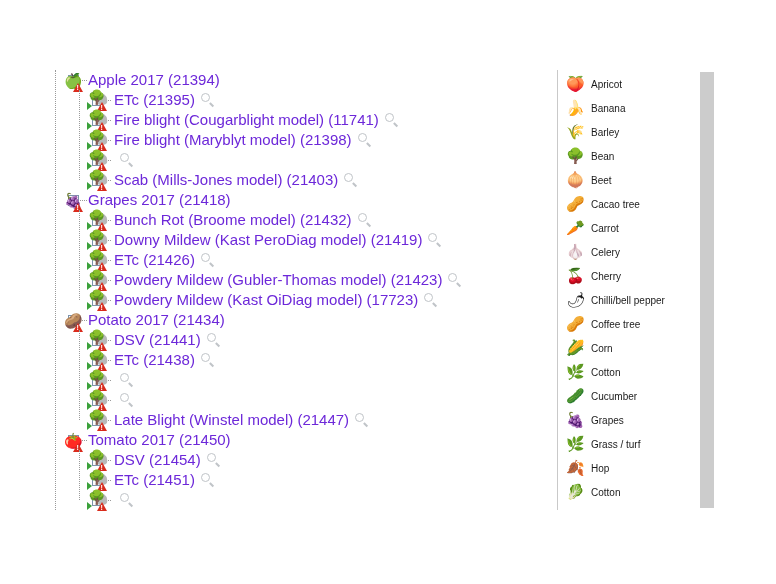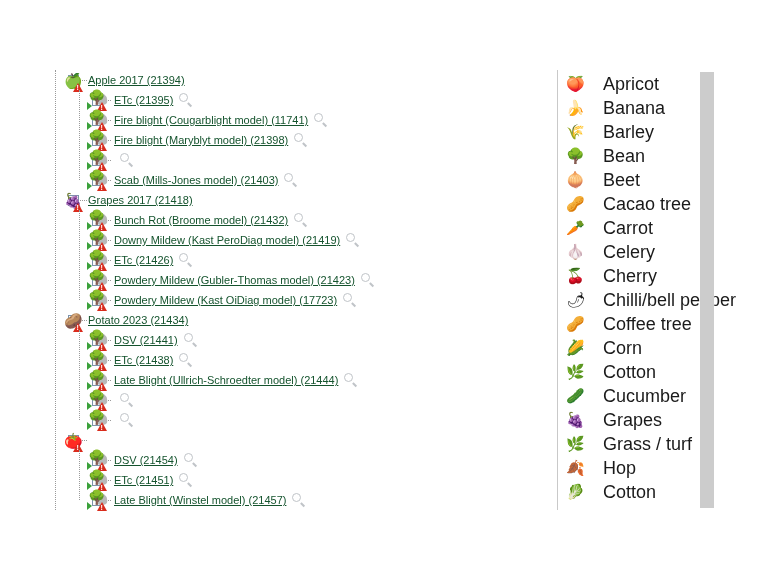--- a/index.html
+++ b/index.html
@@ -195,24 +195,23 @@
     left: 10px;
     top: 10px;
     width: 5px;
     height: 1.5px;
     background: #c0c4c8;
     transform: rotate(45deg);
     transform-origin: left center;
   }
 
   .node-label {
-    font-size: 11px;
+    font-size: 15px;
     line-height: 20px;
-    color: #14532d;
-    text-decoration: underline;
+    color: #6d28d9;
   }
 
   
   #crop-panel {
     position: absolute;
     left: 557px;
     top: 0px;
     width: 219px;
     height: 584px;
     background: #ffffff;
@@ -238,23 +237,23 @@
     white-space: nowrap;
   }
   .crop-row .glyph {
     width: 22px;
     font-size: 15px;
     line-height: 24px;
     text-align: center;
     flex: 0 0 auto;
   }
   .crop-row .crop-label {
-    font-size: 18px;
+    font-size: 10px;
     color: #1a1a1a;
-    margin-left: 16px;
+    margin-left: 4px;
   }
 
   #scrollbar-track {
     position: absolute;
     left: 143px;
     top: 72px;
     width: 14px;
     height: 436px;
     background: #cccccc;
     cursor: pointer;
@@ -430,21 +429,21 @@
           <span class="icon magnifier">
             <span class="ring"></span>
             <span class="handle"></span>
           </span>
         </div>
       </div>
       <div class="node root">
         <div class="expander"></div>
         <div class="connector"></div>
         <span class="icon crop-icon">🥔<span class="warn"></span></span>
-        <span class="node-label">Potato 2023 (21434)</span>
+        <span class="node-label">Potato 2017 (21434)</span>
       </div>
       <div style="position: relative;">
         <div class="child-guide" style="top: 0px; height: 90px;"></div>
         <div class="node child">
           <div class="expander plus"></div>
           <div class="connector"></div>
           <span class="icon model-icon">
             <span class="blob"></span>
             <span class="tree">🌳</span>
             <span class="arrow"></span>
@@ -473,59 +472,60 @@
         </div>
         <div class="node child">
           <div class="expander plus"></div>
           <div class="connector"></div>
           <span class="icon model-icon">
             <span class="blob"></span>
             <span class="tree">🌳</span>
             <span class="arrow"></span>
             <span class="warn"></span>
           </span>
-          <span class="node-label">Late Blight (Ullrich-Schroedter model) (21444)</span>
-          <span class="icon magnifier">
-            <span class="ring"></span>
-            <span class="handle"></span>
-          </span>
-        </div>
-        <div class="node child">
-          <div class="expander plus"></div>
-          <div class="connector"></div>
-          <span class="icon model-icon">
-            <span class="blob"></span>
-            <span class="tree">🌳</span>
-            <span class="arrow"></span>
-            <span class="warn"></span>
-          </span>
-          <span class="icon magnifier">
-            <span class="ring"></span>
-            <span class="handle"></span>
-          </span>
-        </div>
-        <div class="node child">
-          <div class="expander plus"></div>
-          <div class="connector"></div>
-          <span class="icon model-icon">
-            <span class="blob"></span>
-            <span class="tree">🌳</span>
-            <span class="arrow"></span>
-            <span class="warn"></span>
-          </span>
+          <span class="icon magnifier">
+            <span class="ring"></span>
+            <span class="handle"></span>
+          </span>
+        </div>
+        <div class="node child">
+          <div class="expander plus"></div>
+          <div class="connector"></div>
+          <span class="icon model-icon">
+            <span class="blob"></span>
+            <span class="tree">🌳</span>
+            <span class="arrow"></span>
+            <span class="warn"></span>
+          </span>
+          <span class="icon magnifier">
+            <span class="ring"></span>
+            <span class="handle"></span>
+          </span>
+        </div>
+        <div class="node child">
+          <div class="expander plus"></div>
+          <div class="connector"></div>
+          <span class="icon model-icon">
+            <span class="blob"></span>
+            <span class="tree">🌳</span>
+            <span class="arrow"></span>
+            <span class="warn"></span>
+          </span>
+          <span class="node-label">Late Blight (Winstel model) (21447)</span>
           <span class="icon magnifier">
             <span class="ring"></span>
             <span class="handle"></span>
           </span>
         </div>
       </div>
       <div class="node root">
         <div class="expander"></div>
         <div class="connector"></div>
         <span class="icon crop-icon">🍅<span class="warn"></span></span>
+        <span class="node-label">Tomato 2017 (21450)</span>
       </div>
       <div style="position: relative;">
         <div class="child-guide" style="top: 0px; height: 50px;"></div>
         <div class="node child">
           <div class="expander plus"></div>
           <div class="connector"></div>
           <span class="icon model-icon">
             <span class="blob"></span>
             <span class="tree">🌳</span>
             <span class="arrow"></span>
@@ -554,21 +554,20 @@
         </div>
         <div class="node child">
           <div class="expander plus"></div>
           <div class="connector"></div>
           <span class="icon model-icon">
             <span class="blob"></span>
             <span class="tree">🌳</span>
             <span class="arrow"></span>
             <span class="warn"></span>
           </span>
-          <span class="node-label">Late Blight (Winstel model) (21457)</span>
           <span class="icon magnifier">
             <span class="ring"></span>
             <span class="handle"></span>
           </span>
         </div>
       </div>
     </div>
 </div>
 
 <div id="crop-panel">

